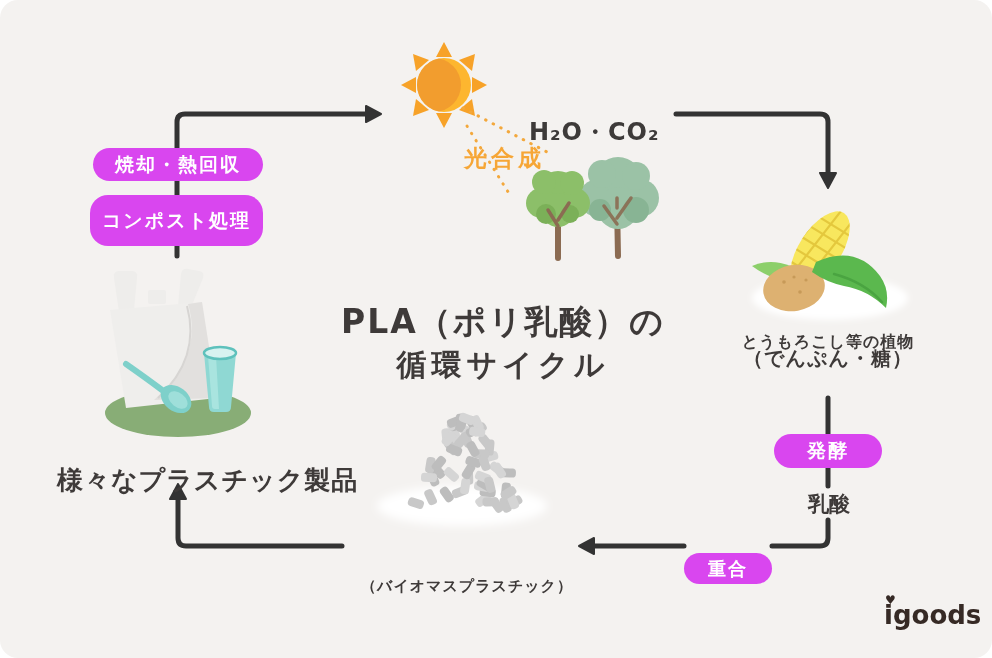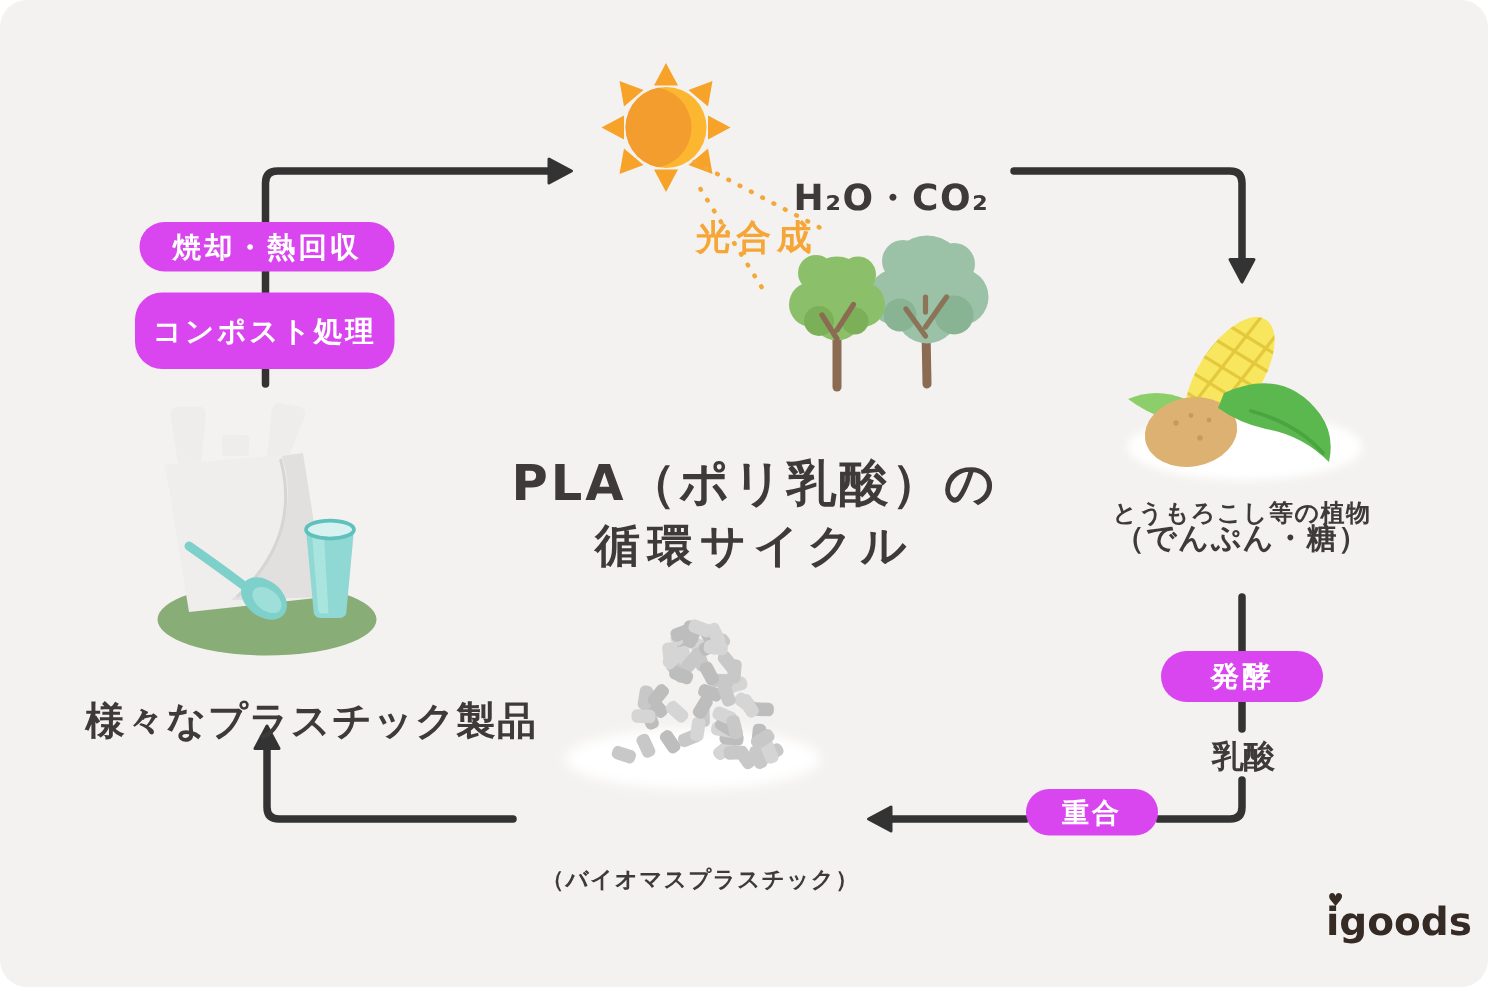--- a/index.html
+++ b/index.html
@@ -166,21 +166,21 @@
     <path d="M78 70 Q118 52 142 84 Q152 98 148 116 Q130 98 106 94 Q88 90 74 80 Z" fill="#5bb84e"></path>
     <path d="M96 82 Q126 90 144 110" stroke="#4aa441" stroke-width="2.5" fill="none" stroke-linecap="round"></path>
   </svg>
 
   <div class="jp-label center-text" style="left:700px;top:332px;width:256px;font-size:16px;letter-spacing:1px;">とうもろこし等の植物</div>
   <div class="jp-label center-text" style="left:700px;top:345px;width:256px;font-size:20px;letter-spacing:1px;">（でんぷん・糖）</div>
 
   <div class="badge" style="left:93px;top:148px;width:170px;height:33px;">焼却・熱回収</div>
   <div class="badge" style="left:90px;top:195px;width:173px;height:51px;">コンポスト処理</div>
   <div class="badge" style="left:774px;top:434px;width:108px;height:34px;">発酵</div>
-  <div class="badge" style="left:684px;top:526px;width:88px;height:31px;font-size:18px;">重合</div>
+  <div class="badge" style="left:684px;top:553px;width:88px;height:31px;font-size:18px;">重合</div>
 
   <div class="lactic">乳酸</div>
 
   <div class="title-block">
     <div class="title-line1">PLA（ポリ乳酸）の</div>
     <div class="title-line2">循環サイクル</div>
   </div>
 
   <svg width="180" height="125" viewBox="0 0 180 125" style="left:376px;top:408px;">
     <defs>

